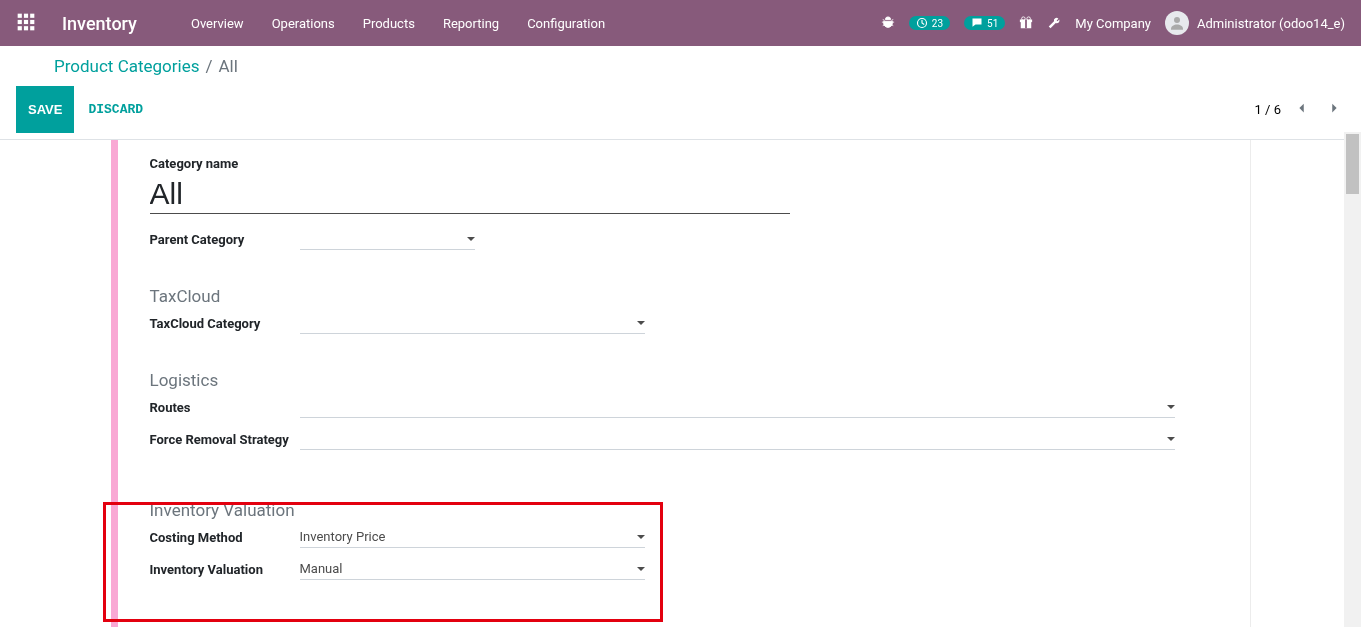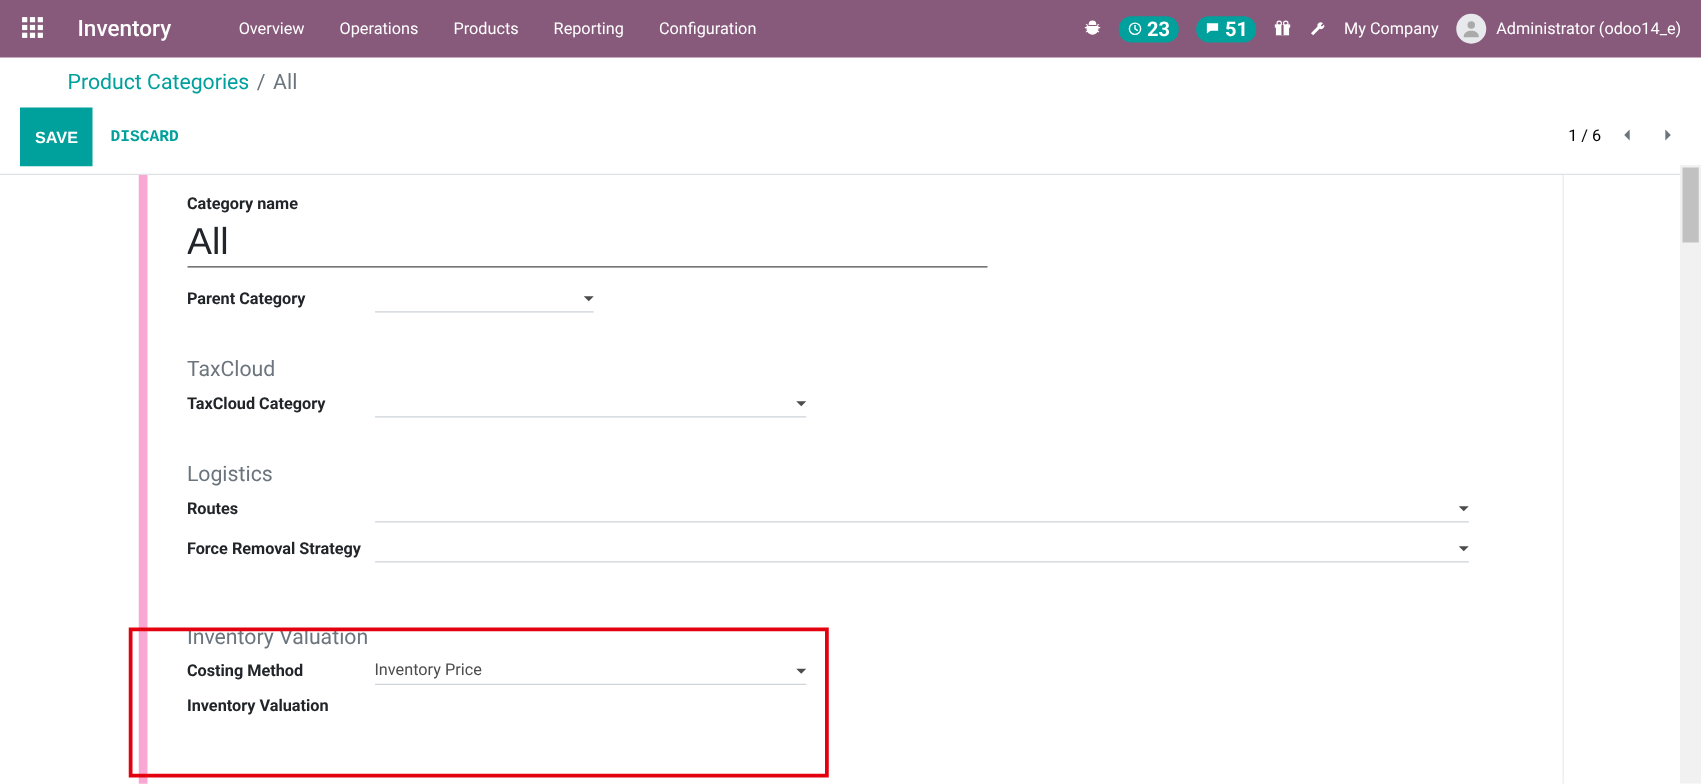--- a/index.html
+++ b/index.html
@@ -6,21 +6,21 @@
   body { font-family: -apple-system, BlinkMacSystemFont, "Segoe UI", Roboto, "Helvetica Neue", Arial, sans-serif; font-size: 13px; color: #4c4c4c; background: #fff; width: 1361px; height: 627px; overflow: hidden; position: relative; }
 
   
   .navbar { background: #875a7b; height: 46px; display: flex; align-items: center; color: #fff; padding: 0 16px; }
   .apps-icon { width: 22px; height: 22px; margin-right: 24px; cursor: pointer; }
   .brand { font-size: 18px; font-weight: 500; margin-right: 40px; }
   .nav-menu { display: flex; gap: 0; }
   .nav-item { padding: 0 14px; height: 46px; display: flex; align-items: center; cursor: pointer; font-size: 13px; }
   .nav-right { margin-left: auto; display: flex; align-items: center; gap: 14px; }
   .icon-btn { cursor: pointer; display: flex; align-items: center; position: relative; }
-  .badge-pill { background: #00a09d; color: #fff; font-size: 16px; font-weight: 700; padding: 1px 7px; border-radius: 10px; display: inline-flex; align-items: center; gap: 4px; }
+  .badge-pill { background: #00a09d; color: #fff; font-size: 10px; font-weight: 400; padding: 1px 7px; border-radius: 10px; display: inline-flex; align-items: center; gap: 4px; }
   .avatar { width: 24px; height: 24px; border-radius: 50%; background: #e7e9ed; display: flex; align-items: center; justify-content: center; }
   .user { display: flex; align-items: center; gap: 8px; cursor: pointer; justify-content: flex-end; }
   .user-name { font-size: 13px; }
 
   
   .control-panel { padding: 10px 16px 0 16px; }
   .breadcrumb { display: flex; align-items: baseline; gap: 6px; font-size: 17px; margin-bottom: 10px; }
   .bc-link { color: #00a09d; cursor: pointer; margin-left: 38px; }
   .bc-sep { color: #6c757d; }
   .bc-curr { color: #6c757d; }
@@ -207,20 +207,24 @@
     <div class="section-title" style="margin-top:50px;">Inventory Valuation</div>
     <div class="row" style="margin-top:6px;">
       <span class="field-label-sm">Costing Method</span>
       <div class="dropdown-input dd-md">
         <span class="val">Inventory Price</span>
         <span class="caret"></span>
       </div>
     </div>
     <div class="row" style="margin-top:10px;">
       <span class="field-label-sm">Inventory Valuation</span>
+      <div class="dropdown-input dd-md">
+        <span class="val">Manual</span>
+        <span class="caret"></span>
+      </div>
     </div>
 
   </div>
 </div>
 
 <div class="highlight-box"></div>
 
 <div class="fake-scroll">
   <div class="fake-thumb"></div>
 </div>

